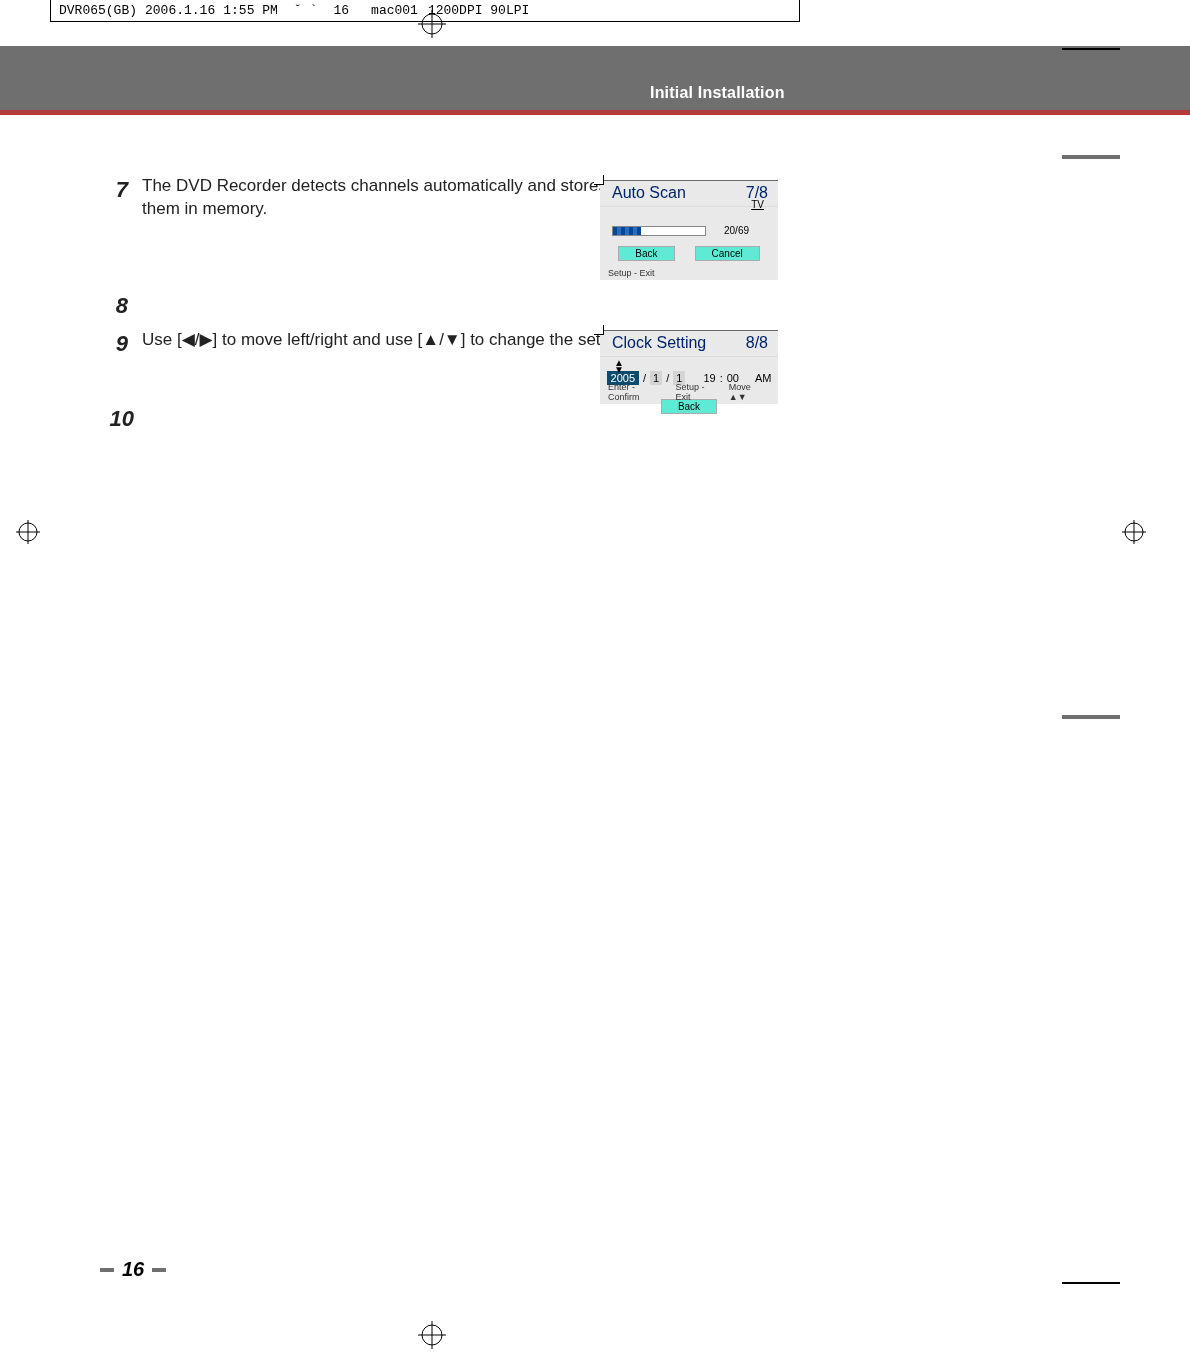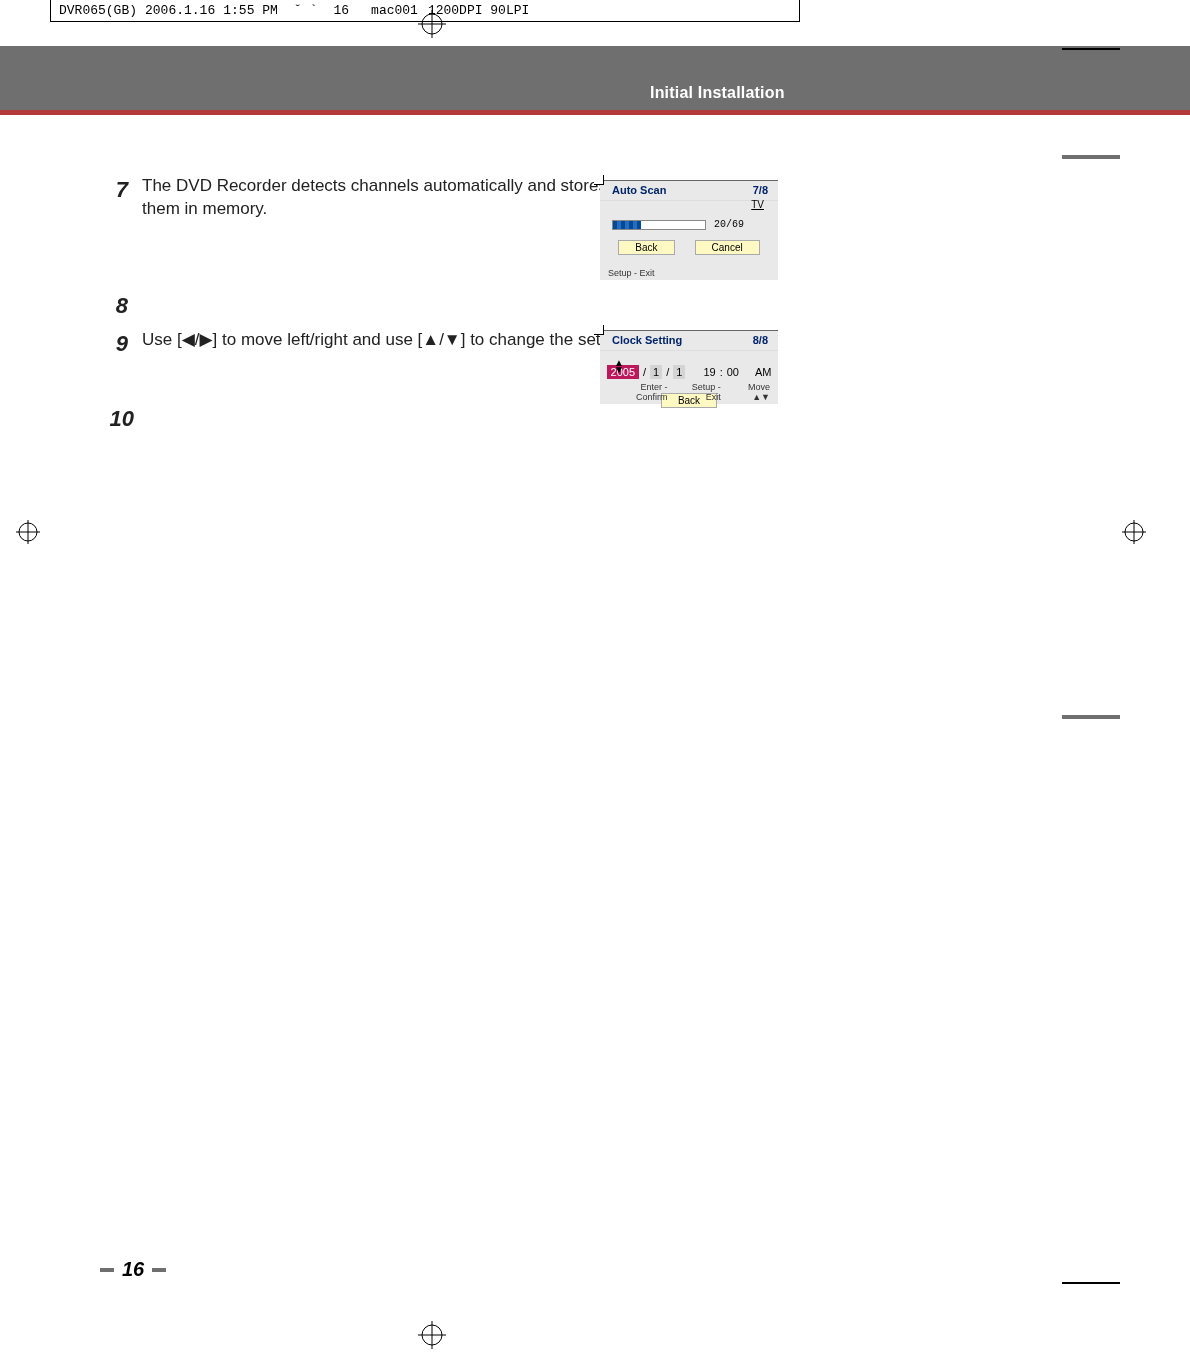--- a/index.html
+++ b/index.html
@@ -109,37 +109,37 @@
   .panel.clock    { top: 330px; left: 600px; height: 74px; }
   .panel-corner {
     position:absolute; top:-6px; left:-6px; width:10px; height:10px;
     border-right:1px solid #000; border-bottom:1px solid #000;
     background:#fff;
   }
   .panel-header {
     position:relative;
     display:flex; justify-content:space-between;
     padding: 3px 10px 4px 12px;
-    font-weight:bold;
+    font-weight:normal;
     color:#00246b;
-    font-size:11px;
+    font-size:16px;
     border-bottom:1px solid rgba(0,0,0,.05);
   }
   .autoscan .tv-label { position:absolute; top:18px; right:14px; font-size:10px;text-decoration:underline; }
-  .progress-row { display:flex; align-items:center; gap:8px; margin-top:18px; margin-left:12px;font-family:Liberation Mono, monospace; }
+  .progress-row { display:flex; align-items:center; gap:18px; margin-top:18px; margin-left:12px; }
   .progress-bar { width:94px; height:10px; border:1px solid #888; background:#fff; display:flex; }
   .progress-fill { width:30%; height:100%; background:repeating-linear-gradient(90deg,#004a99 0 4px,#2a6bbf 4px 8px); }
   .progress-text { font-size:10px; }
   .button-row { display:flex; gap:20px; justify-content:center; margin-top:10px; }
-  .osd-button { background:#fef9c3; border:1px solid #aaa; padding:1px 16px; font-size:10px; }
-  .panel-footer { position:absolute; bottom:2px; left:8px; right:8px; font-size:9px; color:#333; display:flex; justify-content:flex-start; gap:4px;text-align:right; }
+  .osd-button { background:#5eead4; border:1px solid #aaa; padding:1px 16px; font-size:10px; }
+  .panel-footer { position:absolute; bottom:2px; left:8px; right:8px; font-size:9px; color:#333; display:flex; justify-content:flex-start; gap:4px; }
   .panel-footer.center { justify-content:center; gap:8px; }
 
   .clock-row { display:flex; align-items:center; gap:4px; justify-content:center; margin-top:14px; font-size:11px; }
-  .year-box { background:#be185d; color:#fff; padding:1px 4px; font-size:11px; }
+  .year-box { background:#0c4a6e; color:#fff; padding:1px 4px; font-size:11px; }
   .grey-box { background:#d4d4d4; padding:1px 3px; font-size:11px; }
   .arrow-stack { display:flex; flex-direction:column; align-items:center; line-height:7px; font-size:10px; position:absolute; left:14px; top:28px; }
   .clock .osd-button-row { display:flex; justify-content:center; margin-top:14px; }
 
   .page-num {
     position:absolute;
     left: 100px;
     bottom: 84px;
     display:flex; align-items:center; gap:8px;
     font-weight:bold; font-style:italic; font-size:20px;

